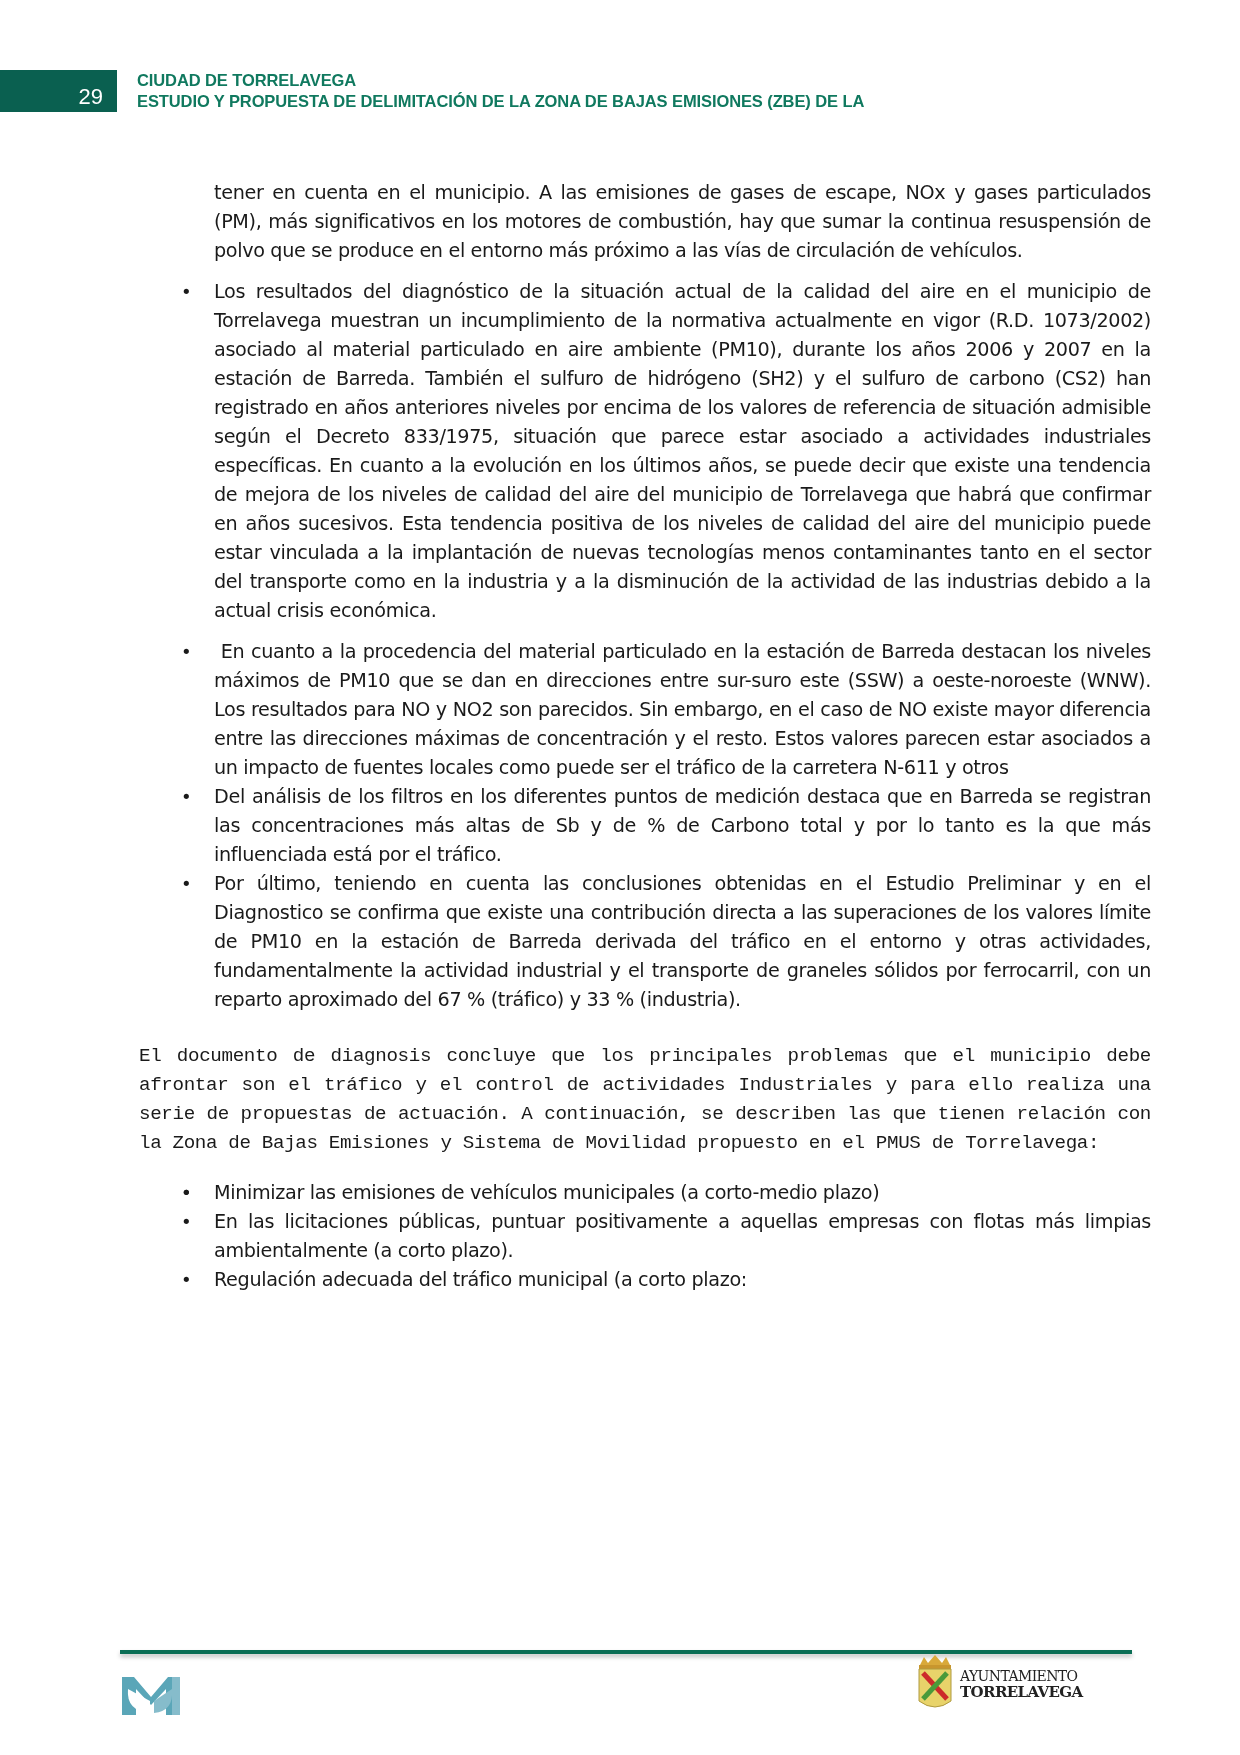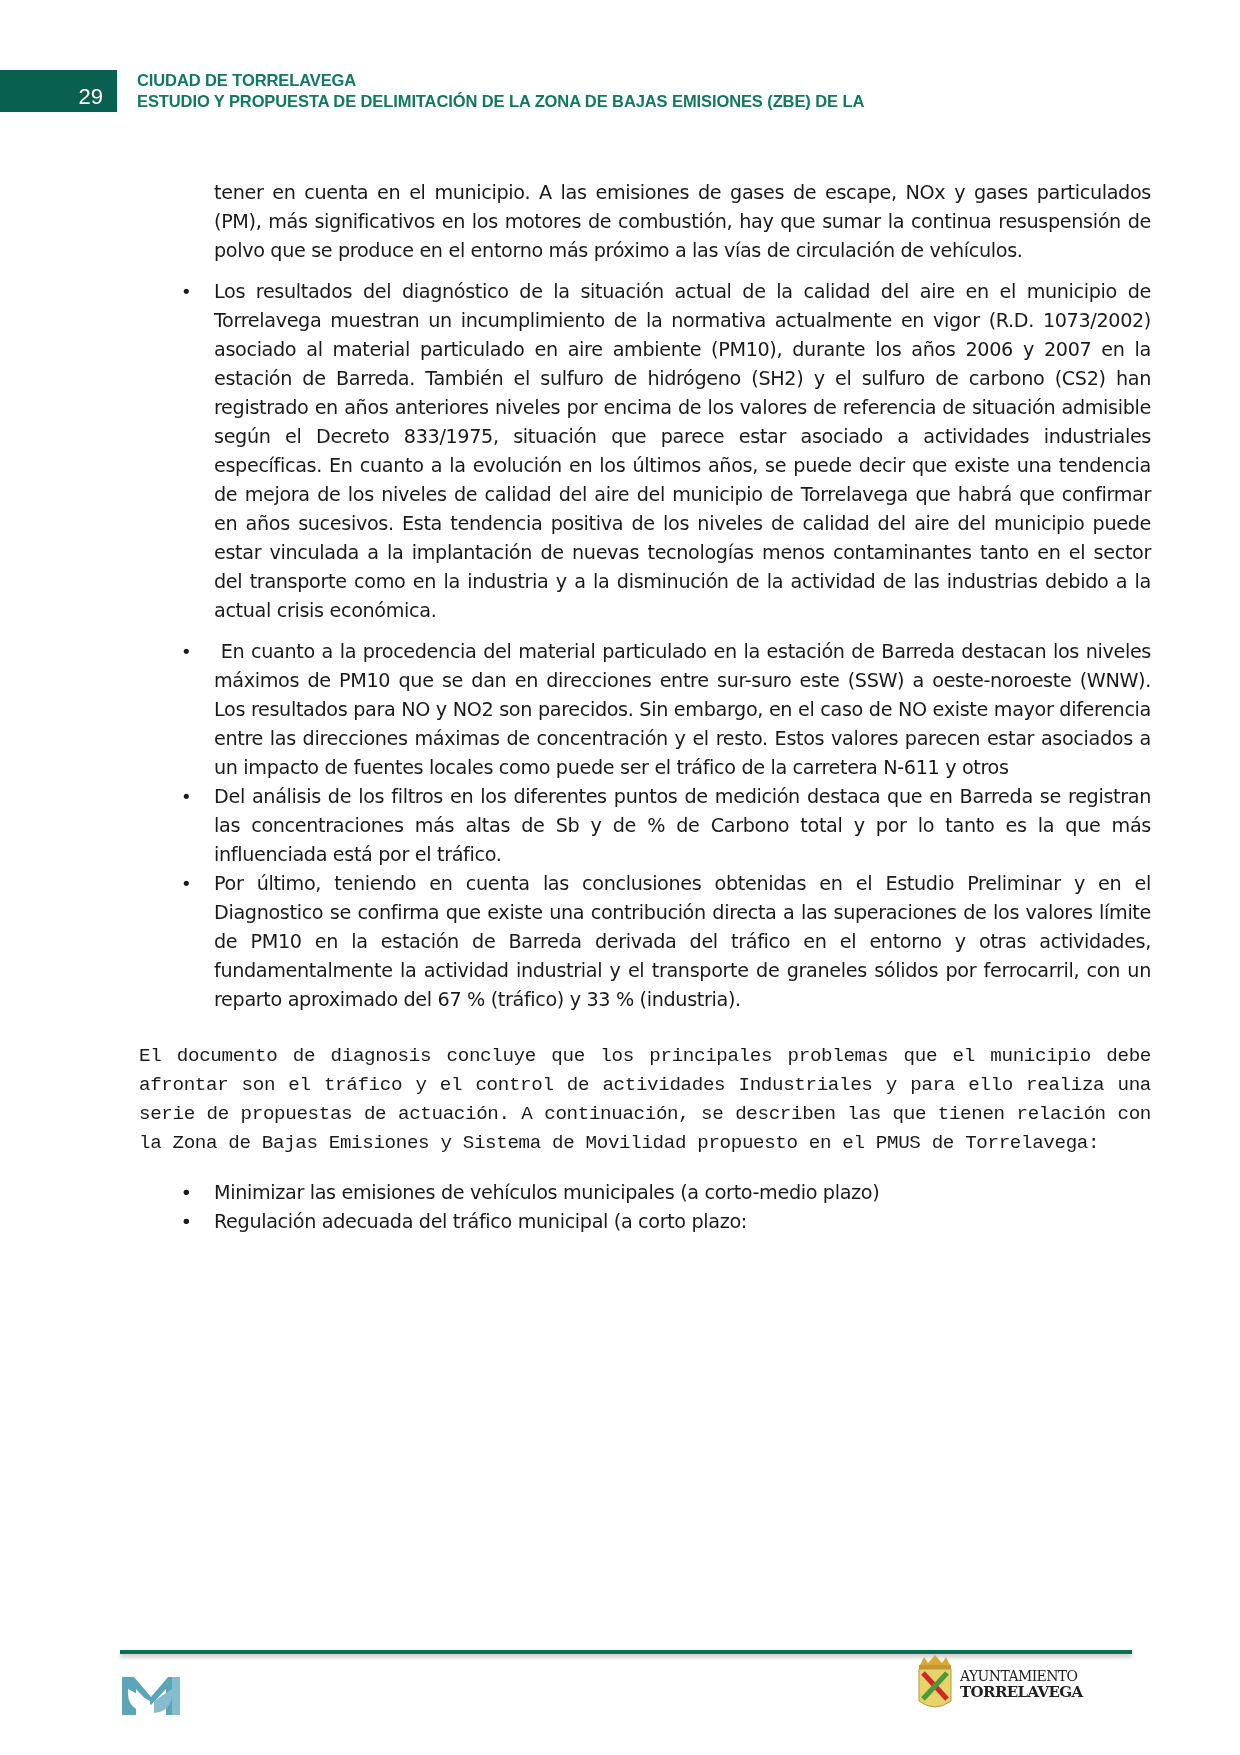--- a/index.html
+++ b/index.html
@@ -68,20 +68,21 @@
   <ul class="bullets">
     <li>
       <span class="bullet">•</span>
     </li>
     <li>
       <span class="bullet">•</span>
       <span>Minimizar las emisiones de vehículos municipales (a corto-medio plazo)</span>
     </li>
     <li>
       <span class="bullet">•</span>
+      <span>En las licitaciones públicas, puntuar positivamente a aquellas empresas con flotas más limpias ambientalmente (a corto plazo).</span>
     </li>
     <li>
       <span class="bullet">•</span>
       <span>Regulación adecuada del tráfico municipal (a corto plazo:</span>
     </li>
   </ul>
 </div>
 
 <div class="footer-rule"></div>
 

